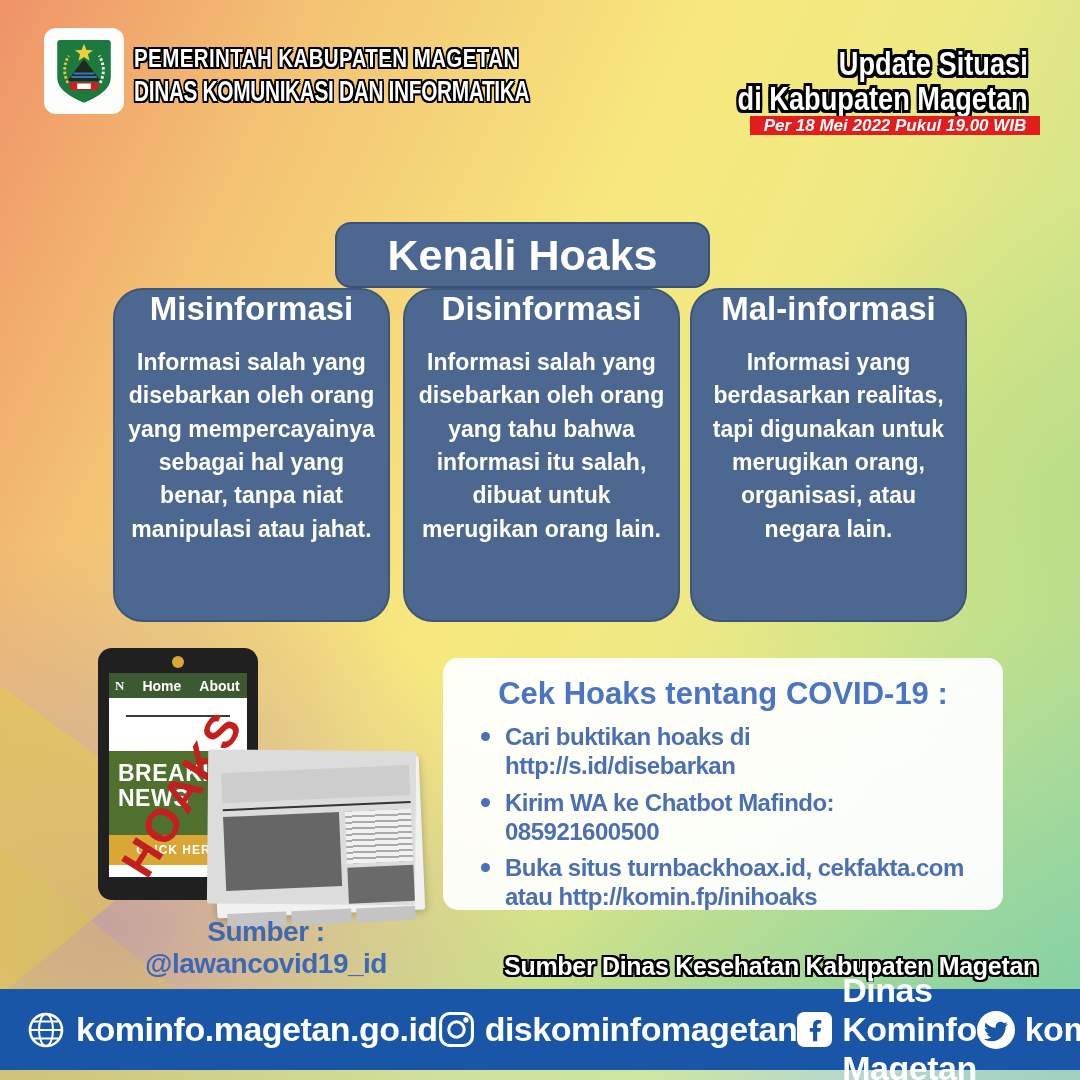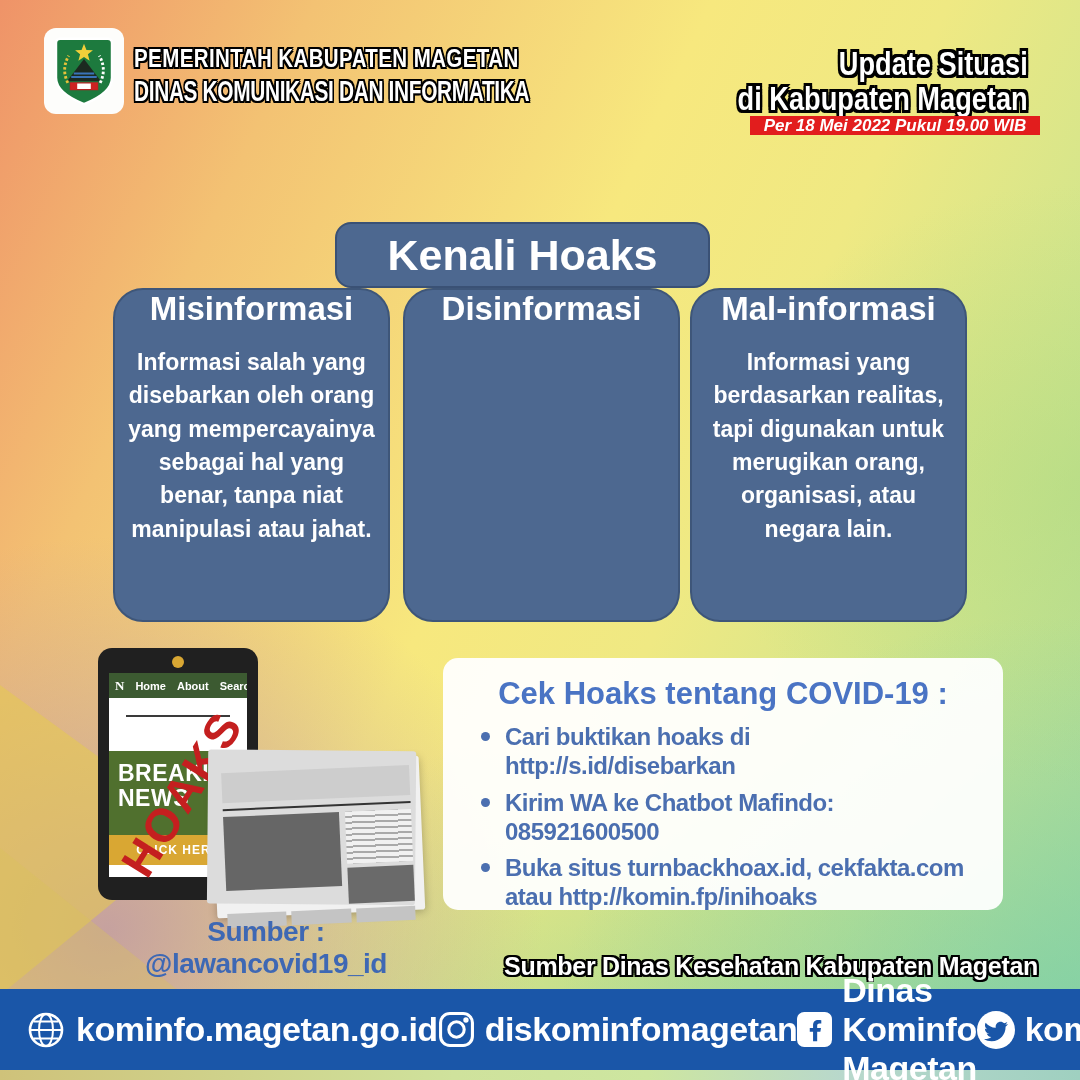--- a/index.html
+++ b/index.html
@@ -57,21 +57,21 @@
   .card-title{ text-align:center; font-size:33px; font-weight:bold; }
   .card-body{ margin:18px 13px 0; text-align:center; font-size:23px; font-weight:bold; line-height:1.45; }
 
   
   .tablet{ position:absolute; left:98px; top:648px; width:160px; height:252px; z-index:2; }
   .tablet-body{ position:absolute; inset:0; background:#202020; border-radius:14px; }
   .tablet-cam{ position:absolute; left:74px; top:8px; width:12px; height:12px; border-radius:50%; background:#d9a733; }
   .tablet-screen{ position:absolute; left:11px; top:25px; width:138px; height:204px; background:#fff; overflow:hidden; }
   .scr-nav{ height:25px; background:#3c5a31; display:flex; align-items:center; padding:0 6px; color:#fff; }
   .scr-brand{ font-family:"Liberation Serif",serif; font-size:13px; font-weight:bold; }
-  .scr-item{ font-size:11px; font-weight:bold; margin-left:11px; }
+  .scr-item{ font-size:14px; font-weight:bold; margin-left:18px; }
   .scr-burger{ margin-left:auto; width:16px; }
   .scr-burger div{ height:2px; background:#fff; margin:2px 0; }
   .scr-strip{ height:36px; background:#fff; }
   .scr-strip div{ width:75%; height:2px; background:#3a3a3a; margin:17px auto 0; }
   .scr-green{ height:84px; background:#50702e; color:#fff; font-weight:800;
       font-size:23px; line-height:1.1; padding:10px 0 0 9px; letter-spacing:.5px; }
   .scr-gold{ height:30px; background:#d9a733; color:#fff; font-weight:bold; font-size:12px;
       letter-spacing:1px; display:flex; align-items:center; justify-content:center; }
   .scr-lines{ width:118px; height:54px; margin:8px auto 0;
       background:repeating-linear-gradient(#fff 0 10px, #4a4a4a 10px 12px); }
@@ -151,20 +151,21 @@
   <div class="date-banner">Per 18 Mei 2022 Pukul 19.00 WIB</div>
 
   <div class="main-title">Kenali Hoaks</div>
 
   <div class="card card1">
     <div class="card-title">Misinformasi</div>
     <div class="card-body">Informasi salah yang disebarkan oleh orang yang mempercayainya sebagai hal yang benar, tanpa niat manipulasi atau jahat.</div>
   </div>
   <div class="card card2">
     <div class="card-title">Disinformasi</div>
+    <div class="card-body">Informasi salah yang disebarkan oleh orang yang tahu bahwa informasi itu salah, dibuat untuk merugikan orang lain.</div>
   </div>
   <div class="card card3">
     <div class="card-title">Mal-informasi</div>
     <div class="card-body">Informasi yang berdasarkan realitas, tapi digunakan untuk merugikan orang, organisasi, atau negara lain.</div>
   </div>
 
   <div class="tablet">
     <div class="tablet-body"></div>
     <div class="tablet-cam"></div>
     <div class="tablet-screen">

